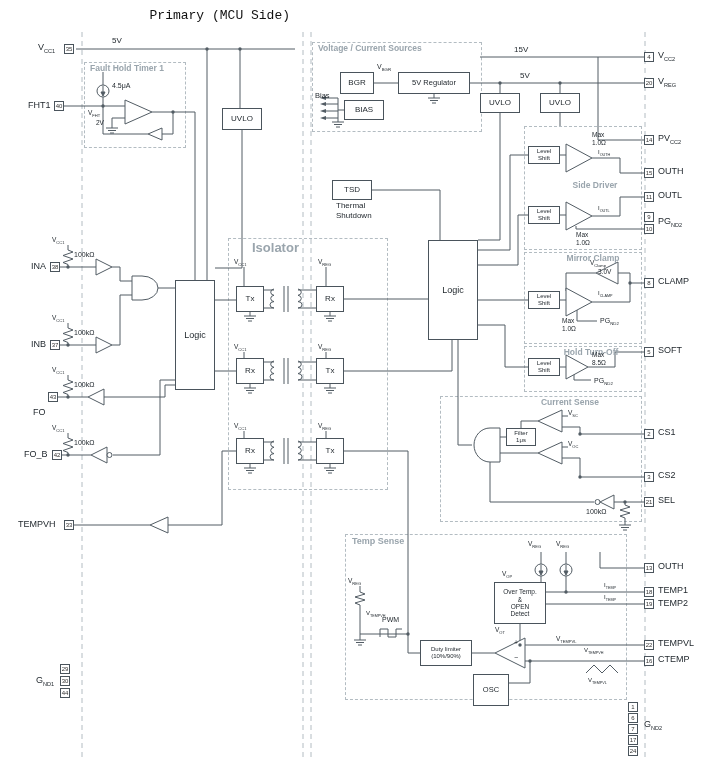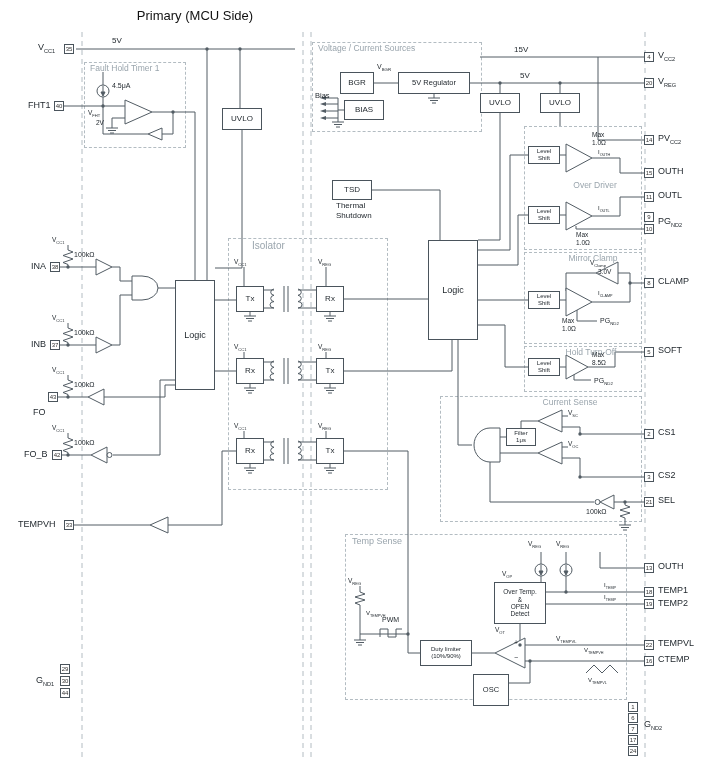--- a/index.html
+++ b/index.html
@@ -1,25 +1,25 @@
 <!DOCTYPE html>
 <html><head>
 <meta charset="utf-8">
 <style>
   * { margin:0; padding:0; box-sizing:border-box; }
   body { background:#fff; font-family:"Liberation Sans", sans-serif; }
   #stage { position:relative; width:711px; height:776px; background:#fff; overflow:hidden; color:#1d242a; }
   svg.wires { position:absolute; left:0; top:0; z-index:1; }
   .l { position:absolute; white-space:nowrap; font-size:8px; color:#1d242a; line-height:1; z-index:3; }
   .t9 { font-size:9px; } .t75 { font-size:7.5px; } .t7 { font-size:7px; } .t65 { font-size:6.5px; } .t6 { font-size:6px; }
-  .title { position:absolute; font-size:13px; color:#111; text-align:center; z-index:3; }
+  .title { position:absolute; font-size:13px; color:#111; text-align:right; z-index:3;font-family:Liberation Mono, monospace; }
   .pin { position:absolute; width:10px; height:10px; border:1px solid #4a545c; background:#fff; font-size:6px; line-height:1; display:flex; align-items:center; justify-content:center; color:#333; z-index:4; }
   .box { position:absolute; border:1px solid #4a545c; background:#fff; display:flex; flex-direction:column; align-items:center; justify-content:center; text-align:center; font-size:8px; line-height:1.15; z-index:2; color:#1d242a; padding:1px; }
   .dash { position:absolute; border:1px dashed #b3bcc2; z-index:0; }
-  .dtitle { position:absolute; font-size:8.5px; color:#9aa5ad; white-space:nowrap; z-index:3; line-height:1; }
+  .dtitle { position:absolute; font-size:8.5px; color:#9aa5ad; white-space:nowrap; z-index:3; line-height:1;font-weight:bold; }
   sub { font-size:0.62em; }
 </style>
 </head>
 <body>
 
 <div id="stage">
 
   <svg class="wires" width="711" height="776" viewBox="0 0 711 776">
 
     <g stroke="#b3bcc2" stroke-width="1" stroke-dasharray="5,4" fill="none">
@@ -187,24 +187,24 @@
 
   <div class="title" style="left:100px;top:8px;width:190px">Primary (MCU Side)</div>
 
   <div class="dash" style="left:84px;top:62px;width:102px;height:86px"></div>
   <div class="dtitle" style="left:90px;top:64px">Fault Hold Timer 1</div>
 
   <div class="dash" style="left:312px;top:42px;width:170px;height:90px"></div>
   <div class="dtitle" style="left:318px;top:44px">Voltage / Current Sources</div>
 
   <div class="dash" style="left:228px;top:238px;width:160px;height:252px"></div>
-  <div class="dtitle" style="left:252px;top:241px;font-size:10px">Isolator</div>
+  <div class="dtitle" style="left:252px;top:241px;font-size:13px">Isolator</div>
 
   <div class="dash" style="left:524px;top:126px;width:118px;height:124px"></div>
-  <div class="dtitle" style="left:552px;top:181px;width:86px;text-align:center">Over Driver</div>
+  <div class="dtitle" style="left:552px;top:181px;width:86px;text-align:center">Side Driver</div>
 
   <div class="dash" style="left:524px;top:252px;width:118px;height:92px"></div>
   <div class="dtitle" style="left:548px;top:254px;width:90px;text-align:center">Mirror Clamp</div>
 
   <div class="dash" style="left:524px;top:346px;width:118px;height:46px"></div>
   <div class="dtitle" style="left:546px;top:348px;width:90px;text-align:center">Hold Turn-Off</div>
 
   <div class="dash" style="left:440px;top:396px;width:202px;height:126px"></div>
   <div class="dtitle" style="left:520px;top:398px;width:100px;text-align:center">Current Sense</div>
 

